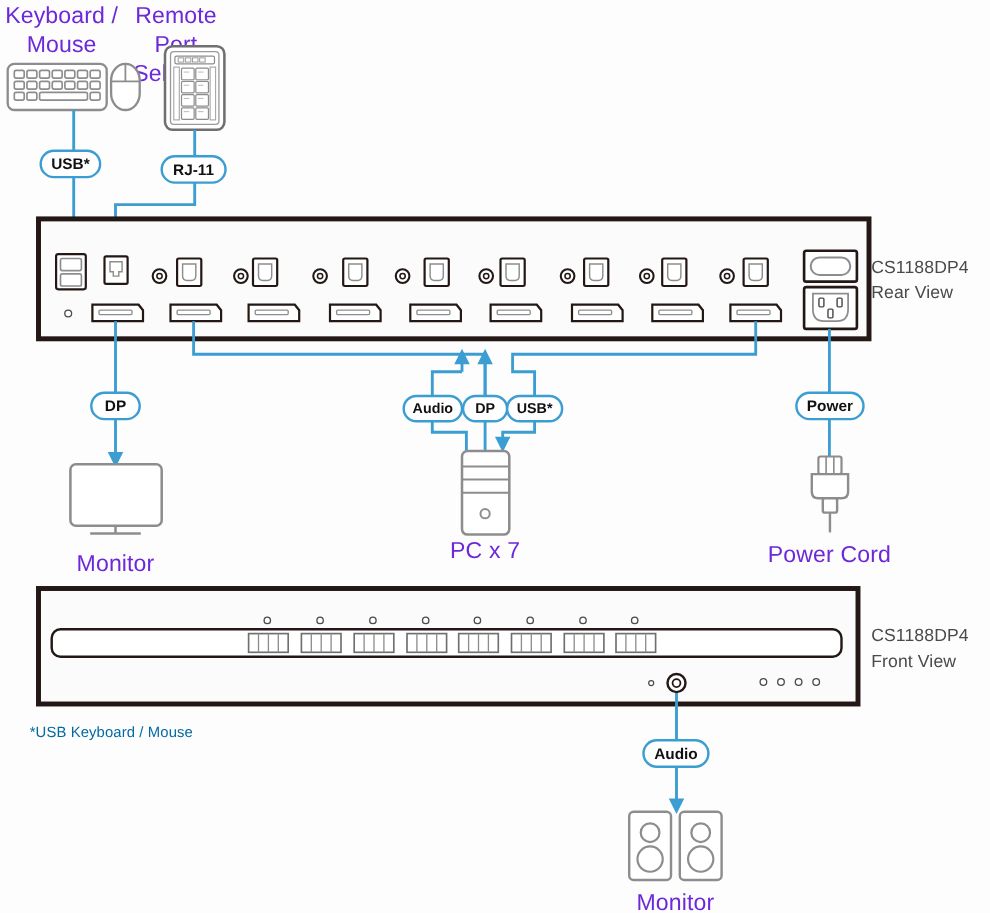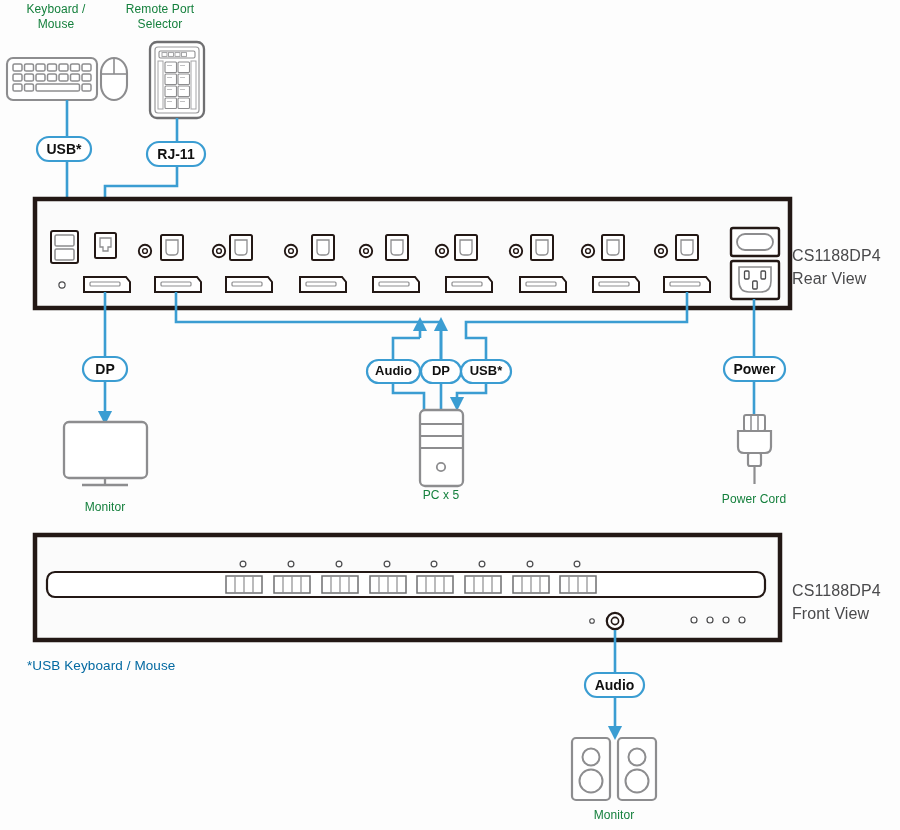--- a/index.html
+++ b/index.html
@@ -11,34 +11,33 @@
     position:relative;
     overflow:hidden;
     color:#59595b;
   }
   #diagram-root{position:absolute;left:0;top:0;width:900px;height:830px;}
   svg#scene{position:absolute;left:0;top:0;width:900px;height:830px;}
 
   .dev-label{
     position:absolute;
     text-align:center;
-    font-size:12px;
-    color:#15803d;
+    font-size:21px;
+    color:#6d28d9;
     line-height:1.25;
     white-space:pre-line;
     letter-spacing:0.1px;
   }
   .panel-label{
     position:absolute;
     font-size:16px;
     color:#4a4a4c;
     line-height:1.45;
     white-space:pre-line;
     letter-spacing:0.1px;
-    margin-top:12px;
   }
   .footnote{
     position:absolute;
     font-size:13.5px;
     color:#0369a1;
     letter-spacing:0.1px;
   }
   .pill-text{
     font-family:"Liberation Sans",sans-serif;
     font-weight:bold;
@@ -61,21 +60,21 @@
 Selector</div>
 
   <div class="panel-label" style="left:792px;top:232px;width:108px;">CS1188DP4
 Rear View</div>
 
   <div class="panel-label" style="left:792px;top:567px;width:108px;">CS1188DP4
 Front View</div>
 
   <div class="dev-label" style="left:45px;top:488px;width:120px;margin-top:12px;">Monitor</div>
 
-  <div class="dev-label" style="left:381px;top:488px;width:120px;">PC x 5</div>
+  <div class="dev-label" style="left:381px;top:488px;width:120px;">PC x 7</div>
 
   <div class="dev-label" style="left:694px;top:492px;width:120px;">Power Cord</div>
 
   <div class="dev-label" style="left:554px;top:808px;width:120px;">Monitor</div>
 
   <div class="footnote" style="left:27px;top:658px;">*USB Keyboard / Mouse</div>
 
   <svg id="scene" viewBox="0 0 900 830" xmlns="http://www.w3.org/2000/svg">
     <defs>
       <marker id="arrowblue" viewBox="0 0 12 12" refX="6" refY="6" markerWidth="6.5" markerHeight="6.5" orient="auto-start-reverse">

